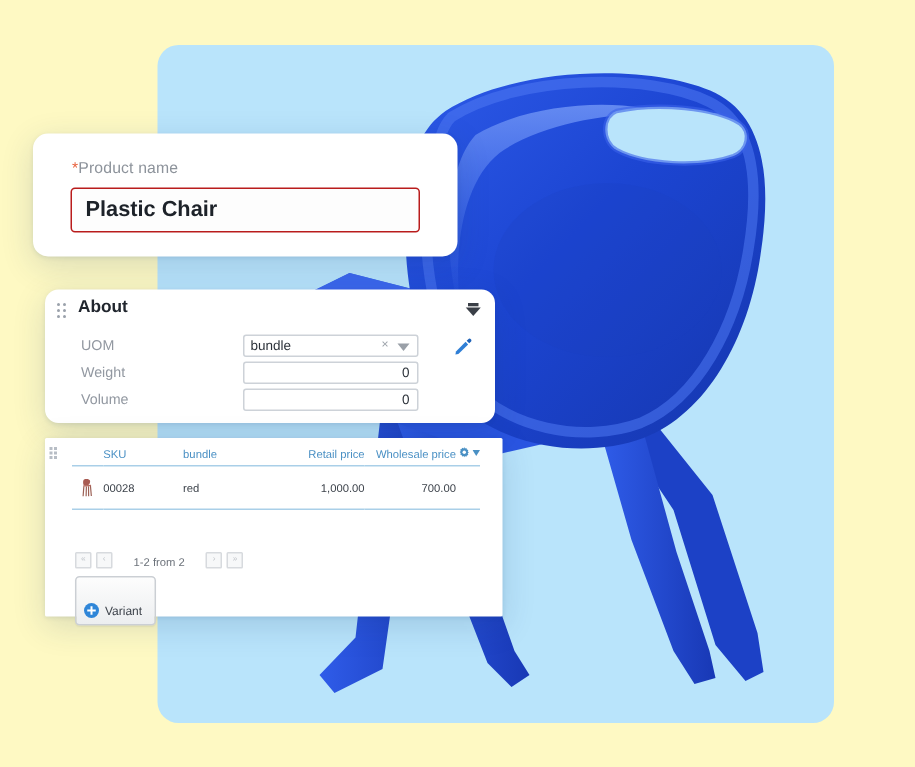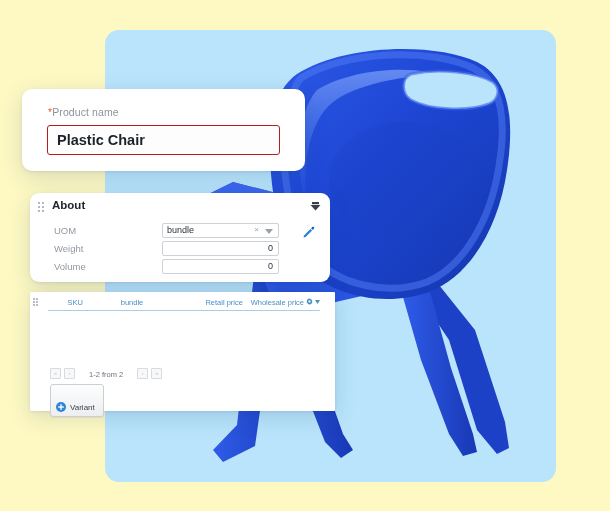--- a/index.html
+++ b/index.html
@@ -431,20 +431,33 @@
                 <circle cx="8" cy="8" r="2.6" fill="#ffffff"></circle>
               </svg>
               <svg width="5" height="4" viewBox="0 0 5 4">
                 <path d="M0 0 L5 0 L2.5 4 Z" fill="#4a90c4"></path>
               </svg>
             </span>
           </th>
         </tr>
       </thead>
       <tbody>
+        <tr>
+          <td class="c-thumb">
+            <svg class="thumb-svg" width="13" height="14" viewBox="0 0 13 14">
+              <path d="M4.0 1.6 C5.6 1.0 7.6 1.2 8.0 2.4 C8.4 3.7 7.6 5.2 6.2 5.7 C4.8 6.2 3.7 5.7 3.5 4.6 C3.3 3.4 3.4 1.9 4.0 1.6 Z" fill="#a85b52"></path>
+              <path d="M3.3 5.6 L8.6 5.1 L8.8 6.0 L3.5 6.5 Z" fill="#b86b60"></path>
+              <path d="M3.9 6.4 L3.4 12.8 M8.3 6.0 L8.9 12.7 M5.6 6.3 L5.4 12.9 M7.0 6.2 L7.1 12.8" stroke="#9c6055" stroke-width="0.8" fill="none"></path>
+            </svg>
+          </td>
+          <td class="c-sku">00028</td>
+          <td class="c-color">red</td>
+          <td class="c-price">1,000.00</td>
+          <td class="c-price2">700.00</td>
+        </tr>
       </tbody>
     </table>
 
     <div id="pager">
       <span class="pg-btn">«</span>
       <span class="pg-btn">‹</span>
       <span id="pg-label">1-2 from 2</span>
       <span class="pg-btn">›</span>
       <span class="pg-btn">»</span>
     </div>

